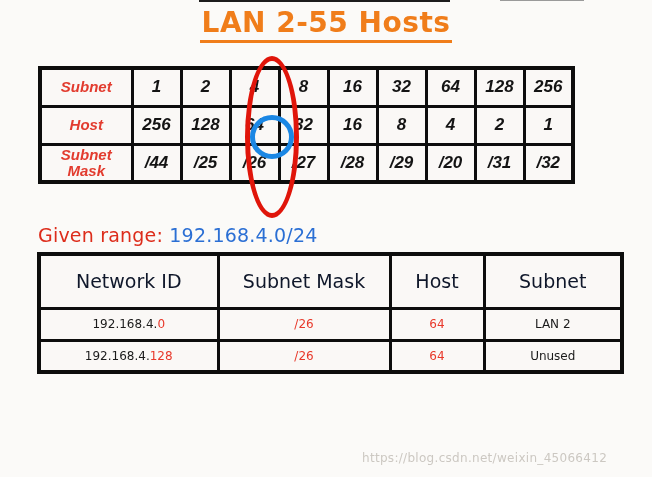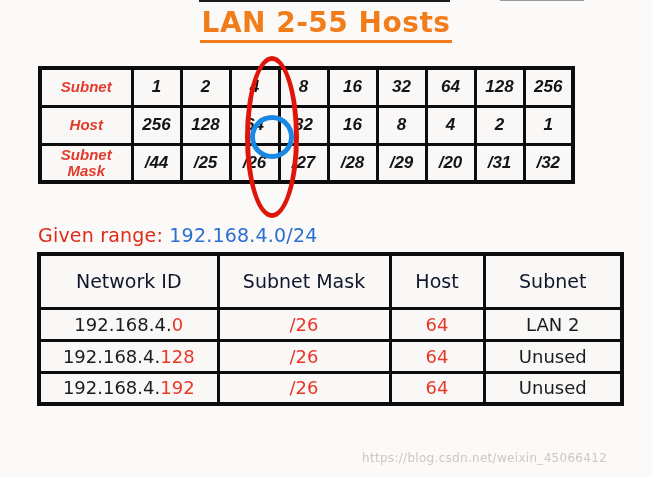--- a/index.html
+++ b/index.html
@@ -101,21 +101,21 @@
     vertical-align: middle;
   }
   .alloc-table th {
     height: 54px;
     font-size: 19px;
     font-weight: normal;
     color: #0f172a;
   }
   .alloc-table td {
     height: 32px;
-    font-size: 18px;
+    font-size: 12px;
     color: #1b1b1b;
   }
   .alloc-table .red { color: #e8382a; }
   .alloc-table .black { color: #1b1b1b; }
 
   .watermark {
     position: absolute;
     left: 362px; top: 451px;
     z-index: 10;
     font-size: 12px;
@@ -216,24 +216,18 @@
       <td class="red">/26</td>
       <td class="red">64</td>
       <td class="black">LAN 2</td>
     </tr>
     <tr>
       <td><span class="black">192.168.4.</span><span class="red">128</span></td>
       <td class="red">/26</td>
       <td class="red">64</td>
       <td class="black">Unused</td>
     </tr>
-    <tr>
-      <td><span class="black">192.168.4.</span><span class="red">192</span></td>
-      <td class="red">/26</td>
-      <td class="red">64</td>
-      <td class="black">Unused</td>
-    </tr>
   </tbody>
     </table>
 
   <div class="watermark">https://blog.csdn.net/weixin_45066412</div>
 
 </div>
 
 </body></html>

